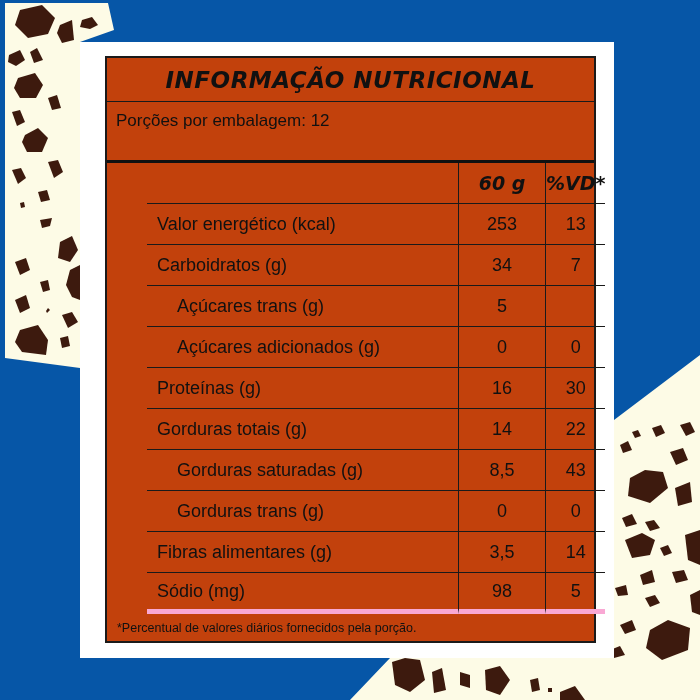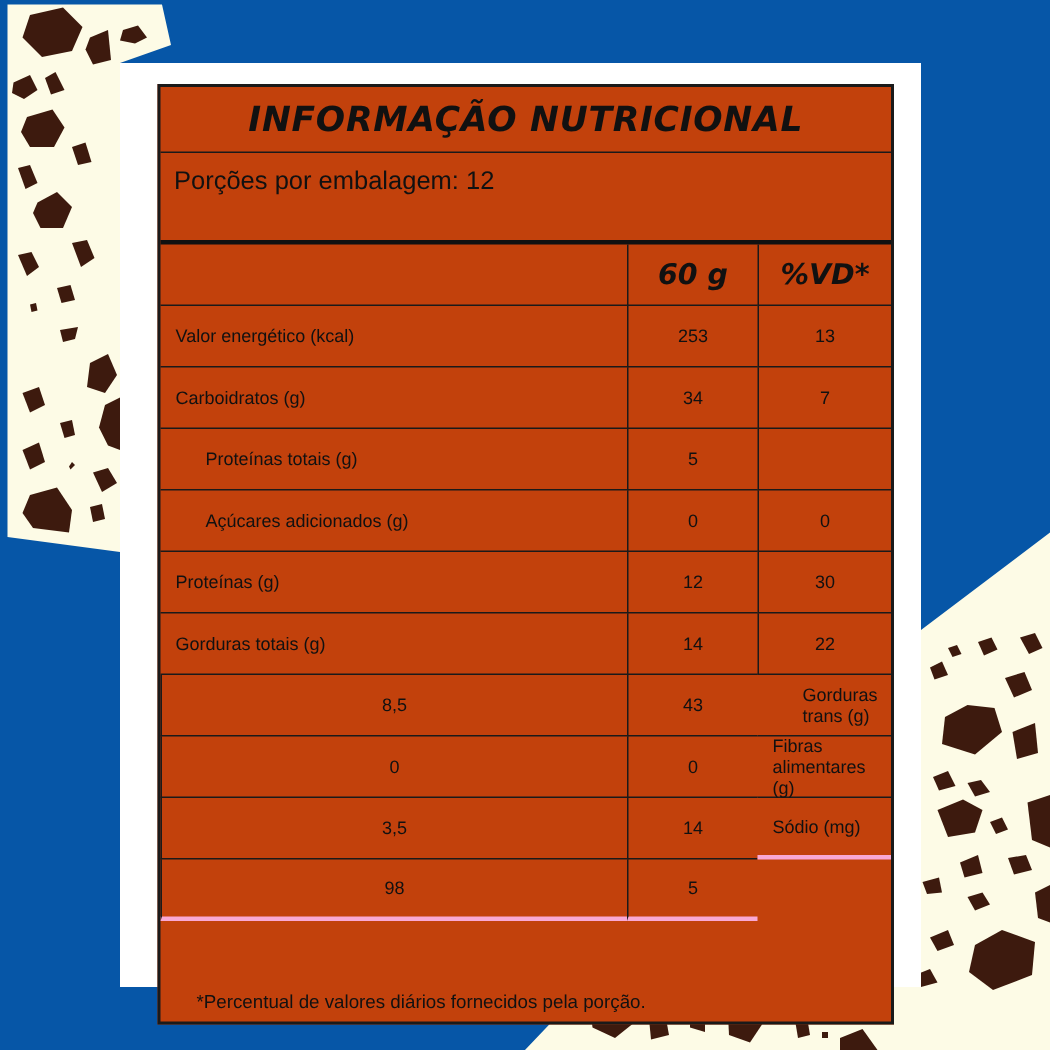--- a/index.html
+++ b/index.html
@@ -21,32 +21,32 @@
     .title-row {
       height: 43px; border-bottom: 1.5px solid #1a1a1a;
       display: flex; align-items: center; justify-content: center;
       font-size: 23px; font-weight: 900; font-style: italic; letter-spacing: 0.5px;
       font-family: "DejaVu Sans", sans-serif;
     }
     .serving-block {
       height: 61px; border-bottom: 3px solid #111; box-sizing: border-box;
       padding: 6px 0 0 9px; font-size: 17px; line-height: 26px;
     }
-    .grid { display: grid; grid-template-columns: 311px 87px 1fr; }
+    .grid { display: grid; grid-template-columns: 311px 87px 1fr; margin-left: 40px; }
     .grid > div {
       height: 41px; box-sizing: border-box;
       border-bottom: 1.5px solid #1a1a1a;
-      display: flex; align-items: center; font-size: 12px;
+      display: flex; align-items: center; font-size: 18px;
     }
     .grid > div.c2, .grid > div.c3 { justify-content: center; border-left: 1.5px solid #1a1a1a; }
     .grid > div.c1 { padding-left: 10px; }
     .grid > div.c1.indent { padding-left: 30px; }
     .grid > div.hdr { font-weight: 900; font-style: italic; font-size: 19px; font-family: "DejaVu Sans", sans-serif; }
-    .grid > div.last { border-bottom: 3px solid #f9a8d4; }
-    .footnote { height: 27px; display: flex; align-items: center; padding-left: 24px; font-size: 12.5px; margin-top: 40px; }
+    .grid > div.last { border-bottom: 5px solid #f9a8d4; }
+    .footnote { height: 27px; display: flex; align-items: center; padding-left: 10px; font-size: 12.5px; }
   </style>
 </head>
 <body>
 
 <svg class="bg-layer" viewBox="0 0 700 700" xmlns="http://www.w3.org/2000/svg">
 
   <polygon points="5,3 108,3 114,30 80,42 80,368 5,358" fill="#FDFBE6"></polygon>
 
   <polygon points="700,355 700,700 350,700 390,658 614,658 614,420" fill="#FDFBE6"></polygon>
   <g fill="#3D1A0E">
@@ -119,36 +119,37 @@
     <div class="c3 hdr">%VD*</div>
 
     <div class="c1">Valor energético (kcal)</div>
     <div class="c2">253</div>
     <div class="c3">13</div>
 
     <div class="c1">Carboidratos (g)</div>
     <div class="c2">34</div>
     <div class="c3">7</div>
 
-    <div class="c1 indent">Proteínas totais (g)</div>
+    <div class="c1 indent">Açúcares trans (g)</div>
     <div class="c2">5</div>
     <div class="c3"></div>
 
     <div class="c1 indent">Açúcares adicionados (g)</div>
     <div class="c2">0</div>
     <div class="c3">0</div>
 
     <div class="c1">Proteínas (g)</div>
-    <div class="c2">12</div>
+    <div class="c2">16</div>
     <div class="c3">30</div>
 
     <div class="c1">Gorduras totais (g)</div>
     <div class="c2">14</div>
     <div class="c3">22</div>
 
+    <div class="c1 indent">Gorduras saturadas (g)</div>
     <div class="c2">8,5</div>
     <div class="c3">43</div>
 
     <div class="c1 indent">Gorduras trans (g)</div>
     <div class="c2">0</div>
     <div class="c3">0</div>
 
     <div class="c1">Fibras alimentares (g)</div>
     <div class="c2">3,5</div>
     <div class="c3">14</div>

